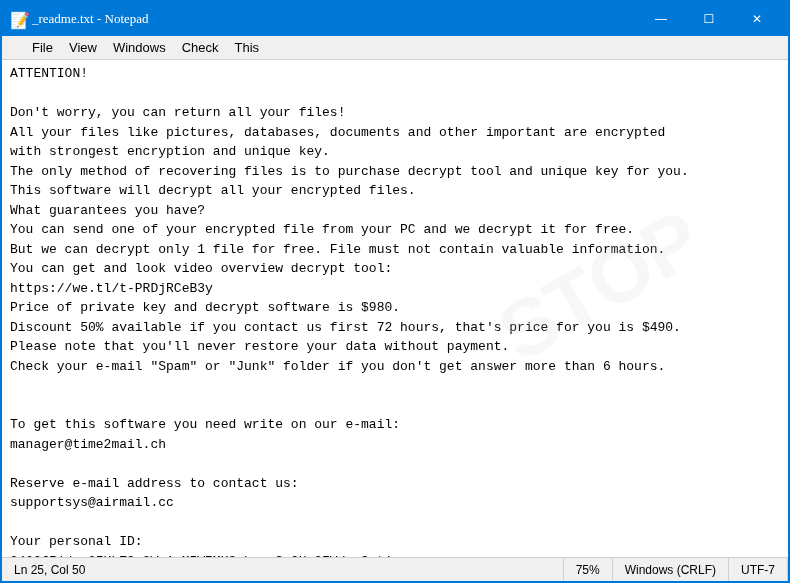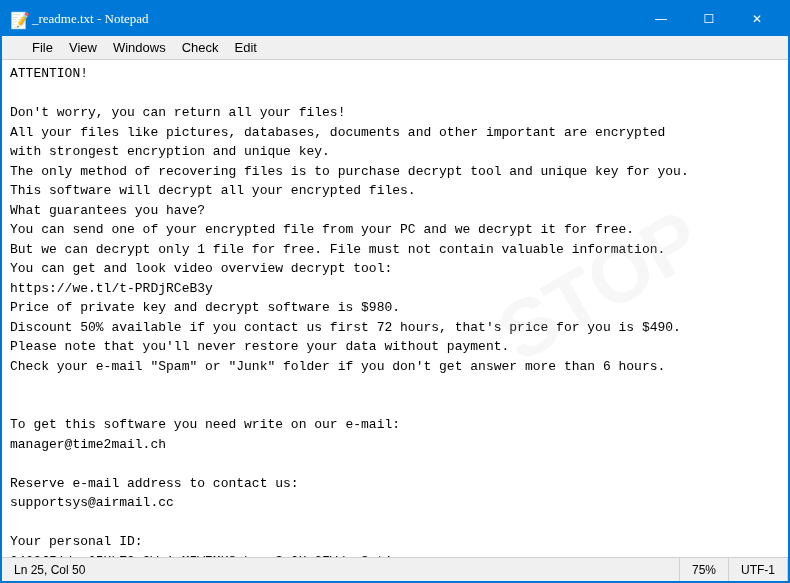--- a/index.html
+++ b/index.html
@@ -164,21 +164,21 @@
       <button class="title-bar-btn">☐</button>
       <button class="title-bar-btn close">✕</button>
     </div>
   </div>
 
   <div class="menu-bar">
     <span class="menu-item">File</span>
     <span class="menu-item">View</span>
     <span class="menu-item">Windows</span>
     <span class="menu-item">Check</span>
-    <span class="menu-item">Edit</span>
+    <span class="menu-item">This</span>
   </div>
 
   <div class="content-area">
     <div class="watermark">STOP</div>
     <pre class="text-content">ATTENTION!
 
 Don't worry, you can return all your files!
 All your files like pictures, databases, documents and other important are encrypted
 with strongest encryption and unique key.
 The only method of recovering files is to purchase decrypt tool and unique key for you.
@@ -200,15 +200,16 @@
 Reserve e-mail address to contact us:
 supportsys@airmail.cc
 
 Your personal ID:
 0469JIjdmw6IKbZ9nGWp1wM5W7MK8obmynSc0Hx2FVdvsSzt1</pre>
   </div>
 
   <div class="status-bar">
     <div class="status-item">Ln 25, Col 50</div>
     <div class="status-item">75%</div>
-    <div class="status-item">UTF-1</div>
+    <div class="status-item">Windows (CRLF)</div>
+    <div class="status-item">UTF-7</div>
   </div>
 </div>
 
 </body></html>

